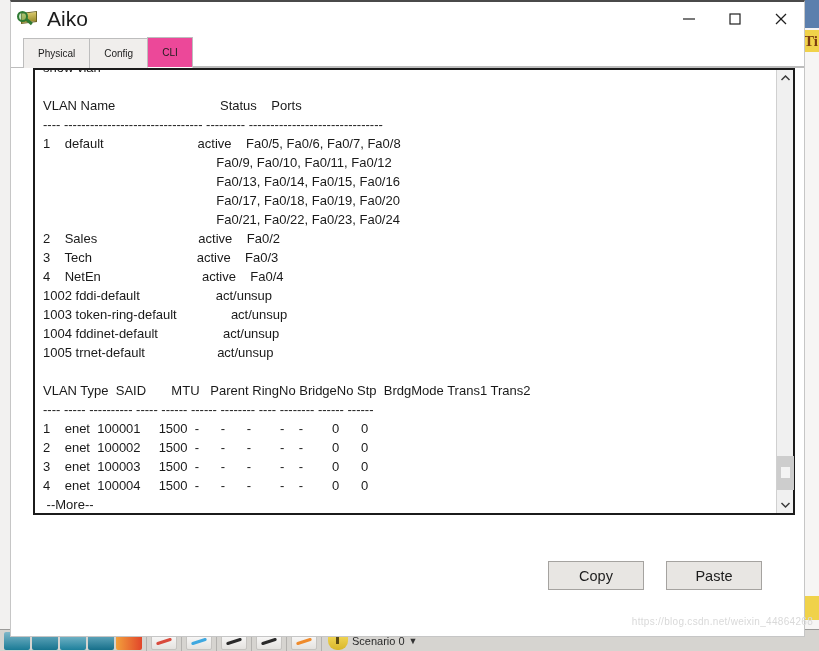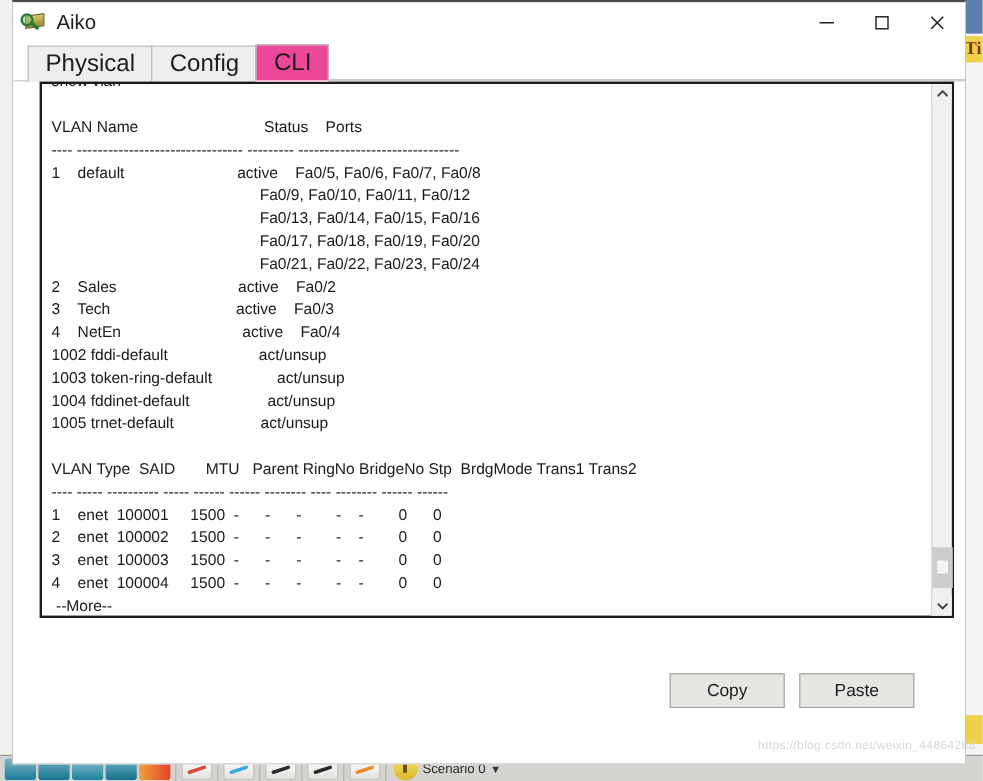--- a/index.html
+++ b/index.html
@@ -96,41 +96,41 @@
   #app-icon .glass {
     position: absolute; left: 0px; top: 2px; width: 11px; height: 11px;
     border: 2px solid #2f7a33; border-radius: 50%;
     background: rgba(120,190,120,0.45);
   }
   #app-icon .handle {
     position: absolute; left: 8px; top: 11px; width: 8px; height: 2.5px;
     background: #2f7a33; transform: rotate(40deg);
   }
   #window-title {
-    font-size: 17px; color: #1c1c1c; flex: 1 1 auto;
+    font-size: 21px; color: #1c1c1c; flex: 1 1 auto;
     font-family: "Liberation Sans", sans-serif;
   }
   .winbtn {
     width: 46px; height: 32px; display: flex;
     align-items: center; justify-content: center;
     background: transparent; border: none; cursor: default;
   }
   .winbtn svg { display: block; }
 
   
   #tabbar {
     height: 32px; display: flex; align-items: flex-end;
     padding-left: 12px; flex: 0 0 auto;
     border-bottom: 1px solid #bdbdbd;
     background: #ffffff;
   }
   .tab {
     height: 30px; padding: 0 14px;
     display: flex; align-items: center; justify-content: center;
-    font-size: 20px; color: #1c1c1c;
+    font-size: 10px; color: #1c1c1c;
     background: #f0eeec;
     border: 1px solid #bdbdbd; border-bottom: none;
     margin-right: -1px; position: relative; top: 1px;
     font-family: "Liberation Sans", sans-serif;
   }
   .tab.active {
     background: #ec4899; z-index: 2; height: 31px;
     border-bottom: 1px solid #ffffff;
   }
   #tab-filler {
@@ -187,21 +187,21 @@
     bottom: 6px; background: #cdcdcd;
   }
   #sb-thumb::after {
     content: ""; position: absolute; left: 4px; top: 11px;
     width: 9px; height: 11px; background: #f3f3f3;
   }
 
   
   #button-row {
     flex: 1 1 auto; display: flex; align-items: center;
-    justify-content: flex-end; gap: 12px;
+    justify-content: flex-end; gap: 22px;
     padding: 0 30px 0 0;
   }
   .btn {
     width: 96px; height: 29px;
     background: #e8e6e3;
     border: 1px solid #a5a3a0;
     font-size: 14.5px; color: #1c1c1c;
     font-family: "Liberation Sans", sans-serif;
     display: flex; align-items: center; justify-content: center;
     cursor: default;

